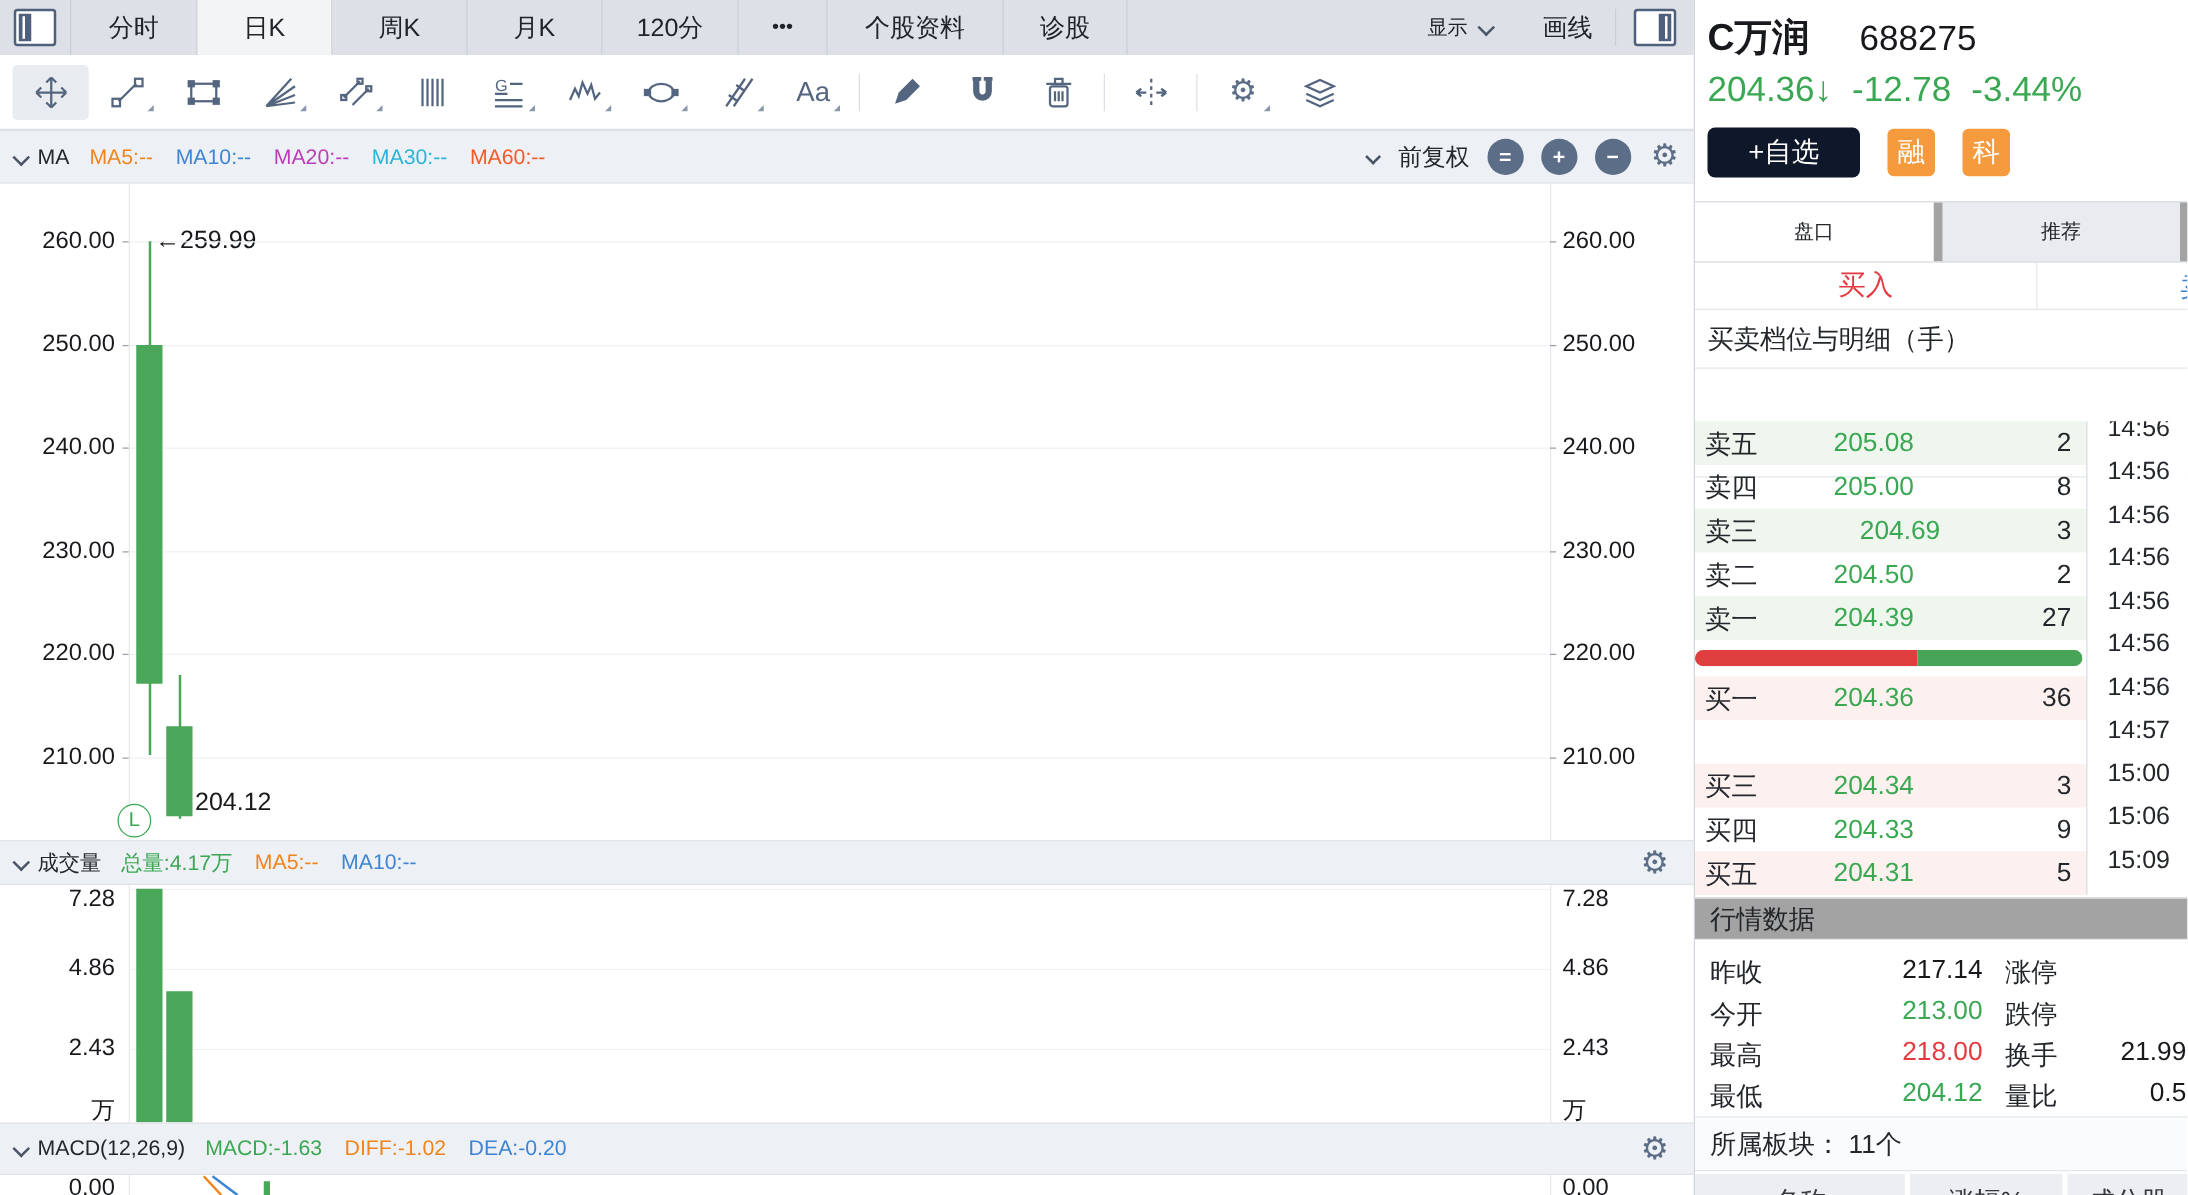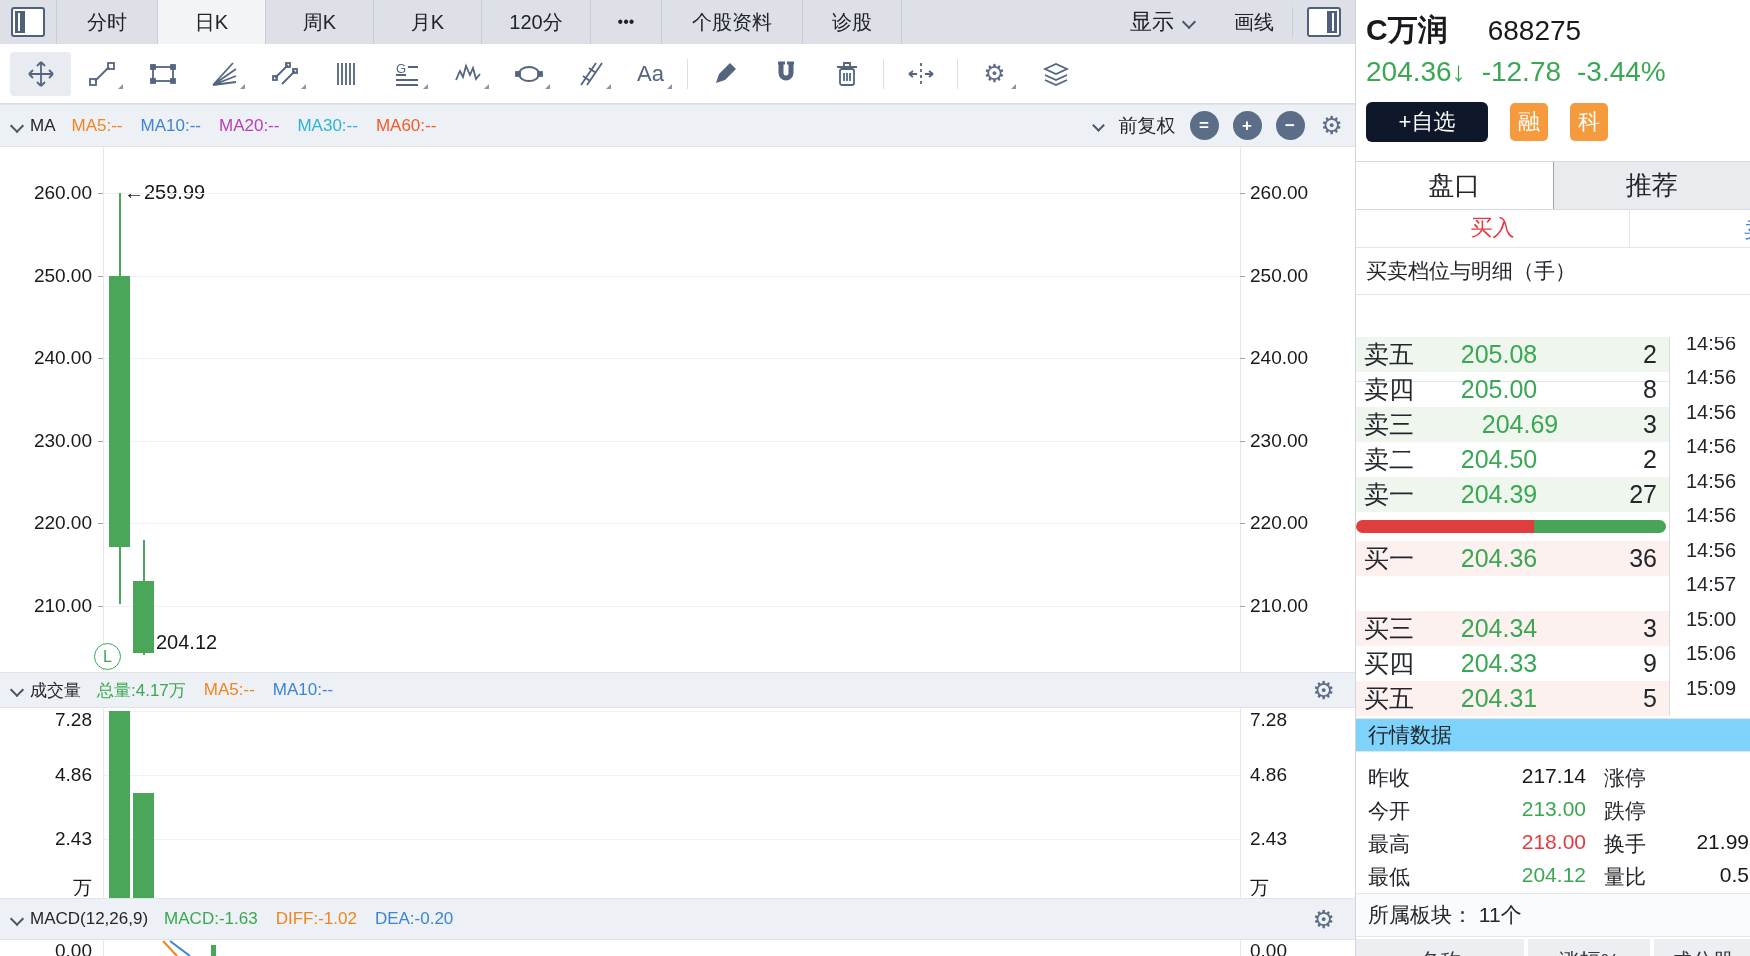--- a/index.html
+++ b/index.html
@@ -62,38 +62,38 @@
   #panel{left:1355px;top:0;width:395px;height:956px;border-left:1px solid #d0d5db;background:#fff;overflow:hidden;}
   #panel .abs{position:absolute;}
   .stock-name{font-size:30px;font-weight:bold;color:#17191c;}
   .stock-code{font-size:28px;color:#17191c;}
   .price-line{font-size:28px;color:#3aa852;display:flex;gap:16px;white-space:nowrap;}
   .btn-watch{background:#0f172a;color:#fff;font-size:22px;border-radius:6px;width:122px;height:40px;
              display:flex;align-items:center;justify-content:center;}
   .badge{background:#f59a3d;color:#fff;font-size:22px;border-radius:5px;width:38px;height:38px;
          display:flex;align-items:center;justify-content:center;}
   .ptabs{display:flex;border-top:1px solid #d8dce2;border-bottom:1px solid #d8dce2;background:#e9ebef;height:47px;}
-  .ptab{flex:1;display:flex;align-items:center;justify-content:center;font-size:26px;color:#23262b;
-        border-right:1px solid #a3a3a3;}
+  .ptab{flex:1;display:flex;align-items:center;justify-content:center;font-size:16px;color:#23262b;
+        border-right:7px solid #a3a3a3;}
   .ptab.active{background:#fff;}
   .side-row{display:flex;height:38px;border-bottom:1px solid #e4e7ea;position:relative;}
   .side-cell{width:273px;display:flex;align-items:center;justify-content:center;font-size:22px;
              border-right:1px solid #e4e7ea;}
   .book-title{font-size:21px;color:#23262b;display:flex;align-items:center;border-bottom:1px solid #e4e7ea;
               padding-left:10px;}
   .wb-row{border-bottom:1px solid #e4e7ea;font-size:21px;}
-  .book-row{position:absolute;left:0;width:313px;height:35px;font-size:25px;display:flex;align-items:center;}
+  .book-row{position:absolute;left:0;width:313px;height:35px;font-size:21px;display:flex;align-items:center;}
   .book-row .lab{width:70px;padding-left:8px;color:#23262b;}
   .book-row .prc{width:130px;text-align:center;color:#3aa852;}
   .book-row .qty{flex:1;text-align:right;padding-right:12px;color:#23262b;}
   .bg-ask{background:#eef6ee;} .bg-bid{background:#fdf1f0;}
   .sbar{position:absolute;height:13px;border-radius:7px;overflow:hidden;display:flex;}
   .times-col{position:absolute;border-left:1px solid #d8dce2;overflow:hidden;background:#fff;}
   .time-item{height:34.5px;display:flex;align-items:center;justify-content:center;font-size:20px;color:#23262b;}
-  .sec-head{background:#7dd3fc;border-top:1px solid #e4e7ea;border-bottom:1px solid #e4e7ea;
+  .sec-head{background:#a3a3a3;border-top:1px solid #e4e7ea;border-bottom:1px solid #e4e7ea;
             font-size:21px;color:#23262b;display:flex;align-items:center;padding-left:12px;box-sizing:border-box;}
   .q-row{position:absolute;width:395px;height:33px;font-size:21px;}
   .q-row span{position:absolute;top:4px;}
   .q-l1{left:12px;color:#23262b;} .q-v1{left:90px;width:140px;text-align:right;}
   .q-l2{left:248px;color:#23262b;} .q-v2{left:285px;width:108px;text-align:right;color:#17191c;}
   .th-row{position:absolute;display:flex;gap:4px;}
   .th-cell{background:#eceef1;display:flex;align-items:flex-start;justify-content:center;
            font-size:21px;color:#33363b;padding-top:8px;box-sizing:border-box;height:40px;}
 </style>
 </head>
@@ -127,21 +127,21 @@
         <span>•••</span>
       </div>
     <div class="top-tab" style="width:140px">
         <span>个股资料</span>
       </div>
     <div class="top-tab" style="width:98px">
         <span>诊股</span>
       </div>
     <div class="tb-right">
       <div style="display:flex;align-items:center;gap:10px;padding:0 22px;">
-        <span style="font-size:22px;color:#202328;">显示</span>
+        <span style="font-size:16px;color:#202328;">显示</span>
         <span class="chev"></span>
       </div>
       <div style="padding:0 18px;font-size:20px;color:#202328;"><span>画线</span></div>
       <div class="win-icon" style="border-right:none;border-left:1px solid #c9ced6;width:62px;">
         <span class="pane-glyph">
             <span class="bar r"></span>
             <span class="slit" style="right:5px;"></span>
           </span>
       </div>
     </div>

